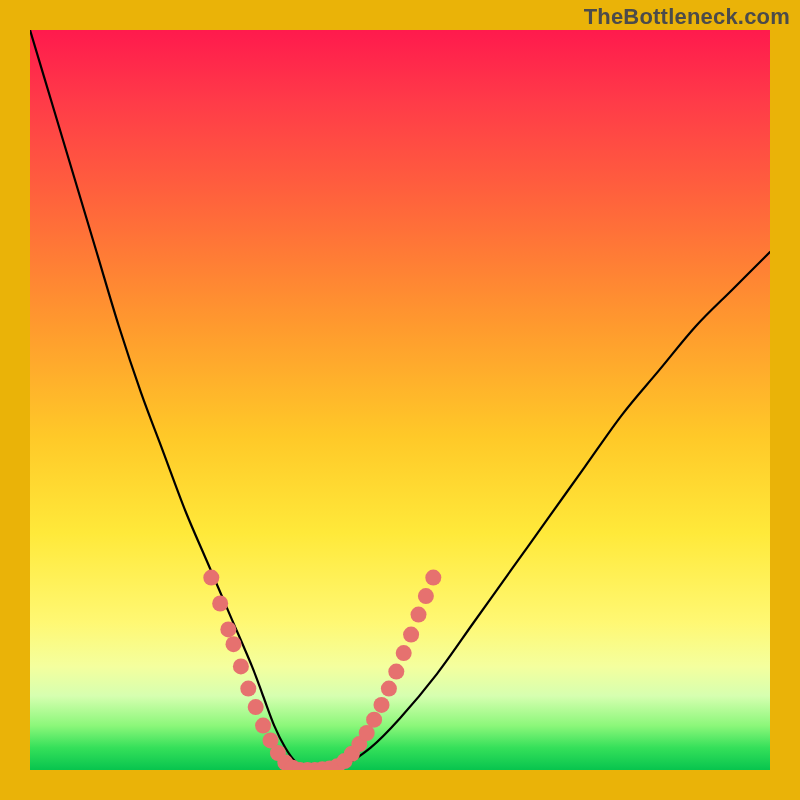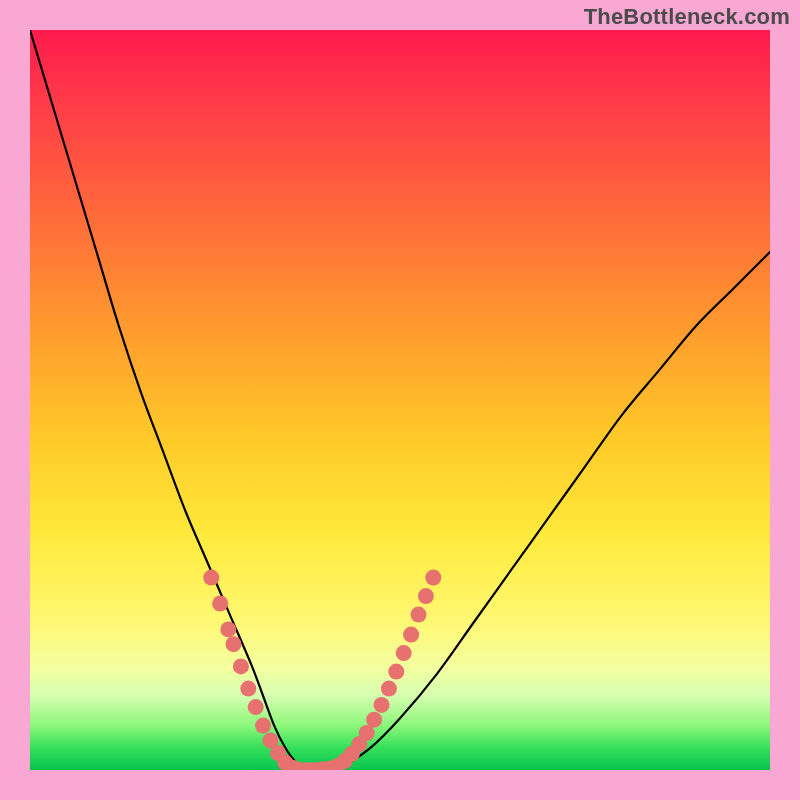--- a/index.html
+++ b/index.html
@@ -8,21 +8,21 @@
     width: 800px;
     height: 800px;
     overflow: hidden;
     background: #000;
     font-family: Arial, Helvetica, sans-serif;
   }
   .frame {
     position: relative;
     width: 800px;
     height: 800px;
-    background: #f9a8d4;
+    background: #eab308;
   }
   .watermark {
     position: absolute;
     top: 4px;
     right: 10px;
     color: #4b4b4b;
     font-size: 22px;
     font-weight: 600;
     letter-spacing: 0.2px;
     user-select: none;

